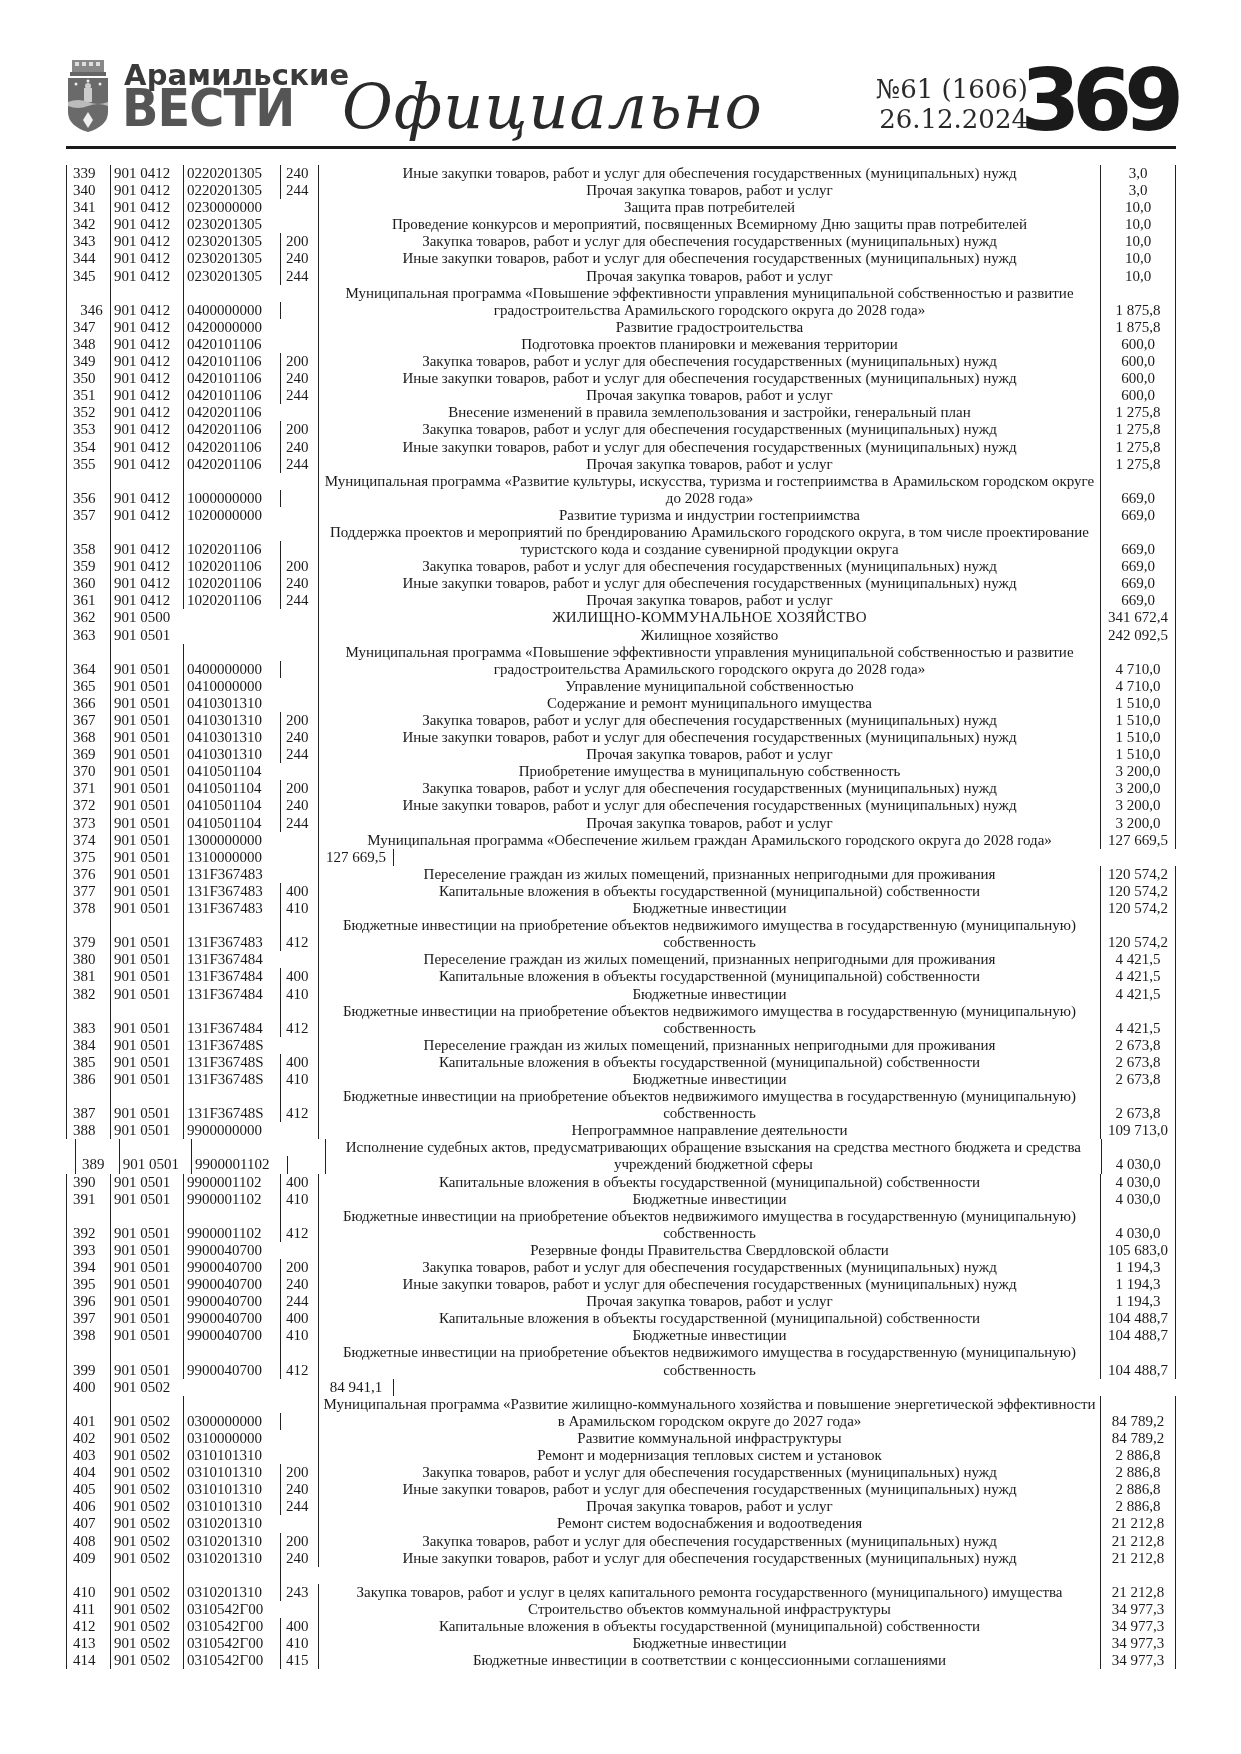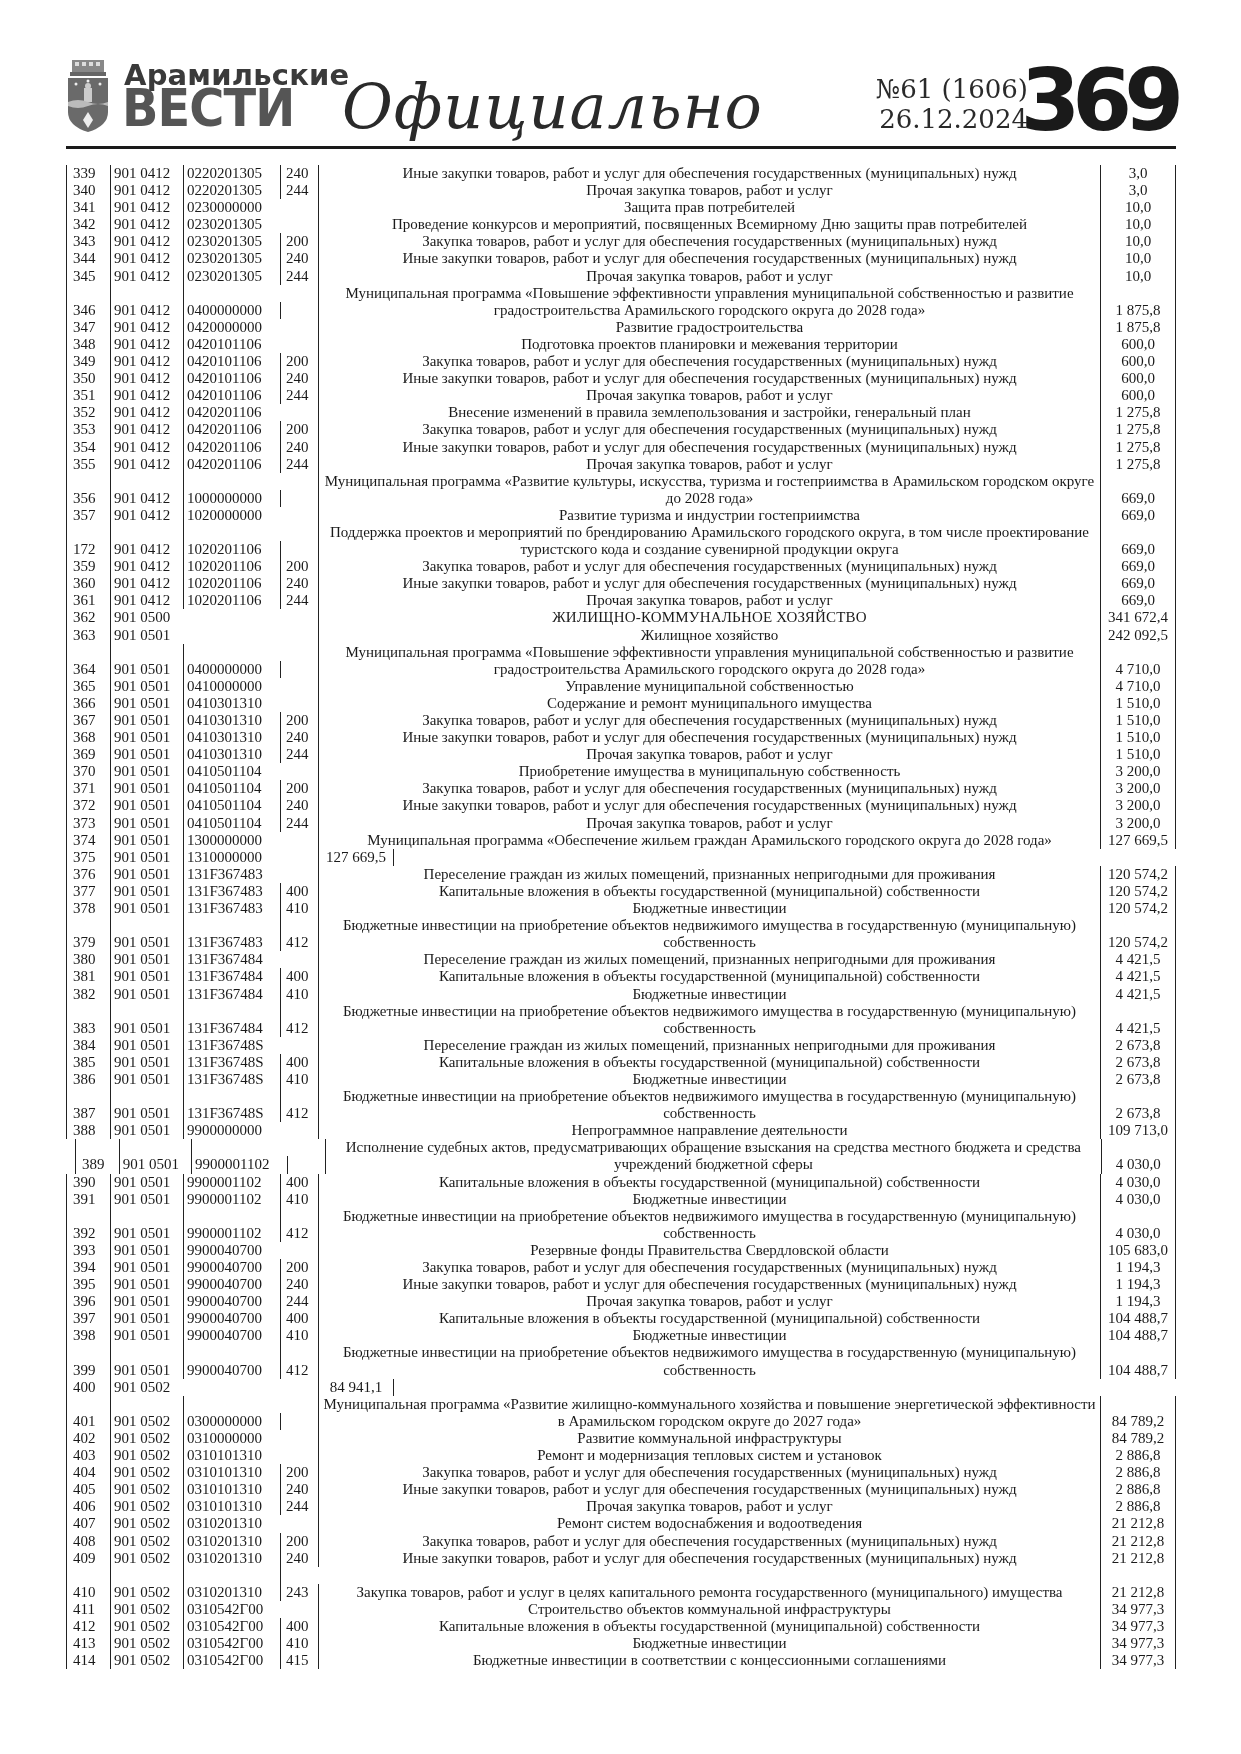--- a/index.html
+++ b/index.html
@@ -108,21 +108,21 @@
   </div>
     <div class="row">
     <div class="c c-num">345</div>
     <div class="c c-code">901 0412</div>
     <div class="c c-target">0230201305</div>
     <div class="c c-type">244</div>
     <div class="c c-desc">Прочая закупка товаров, работ и услуг</div>
     <div class="c c-amt">10,0</div>
   </div>
     <div class="row">
-    <div class="c c-num" style="padding-top: 17.1px;">346</div>
+    <div class="c c-num" style="padding-top: 17.1px; text-align: center;">346</div>
     <div class="c c-code" style="padding-top: 17.1px;">901 0412</div>
     <div class="c c-target" style="padding-top: 17.1px;">0400000000</div>
     <div class="c c-type" style="padding-top: 17.1px;"></div>
     <div class="c c-desc" style="line-height: 17.1px;">Муниципальная программа «Повышение эффективности управления муниципальной собственностью и развитие градостроительства Арамильского городского округа до 2028 года»</div>
     <div class="c c-amt" style="padding-top: 17.1px;">1 875,8</div>
   </div>
     <div class="row">
     <div class="c c-num">347</div>
     <div class="c c-code">901 0412</div>
     <div class="c c-target">0420000000</div>
@@ -204,21 +204,21 @@
   </div>
     <div class="row">
     <div class="c c-num">357</div>
     <div class="c c-code">901 0412</div>
     <div class="c c-target">1020000000</div>
     <div class="c c-type"></div>
     <div class="c c-desc">Развитие туризма и индустрии гостеприимства</div>
     <div class="c c-amt">669,0</div>
   </div>
     <div class="row">
-    <div class="c c-num" style="padding-top: 17.1px;">172</div>
+    <div class="c c-num" style="padding-top: 17.1px;">358</div>
     <div class="c c-code" style="padding-top: 17.1px;">901 0412</div>
     <div class="c c-target" style="padding-top: 17.1px;">1020201106</div>
     <div class="c c-type" style="padding-top: 17.1px;"></div>
     <div class="c c-desc" style="line-height: 17.1px;">Поддержка проектов и мероприятий по брендированию Арамильского городского округа, в том числе проектирование туристского кода и создание сувенирной продукции округа</div>
     <div class="c c-amt" style="padding-top: 17.1px;">669,0</div>
   </div>
     <div class="row">
     <div class="c c-num">359</div>
     <div class="c c-code">901 0412</div>
     <div class="c c-target">1020201106</div>

